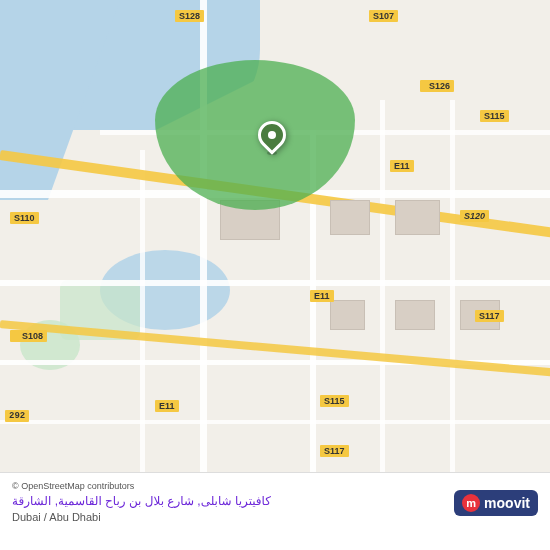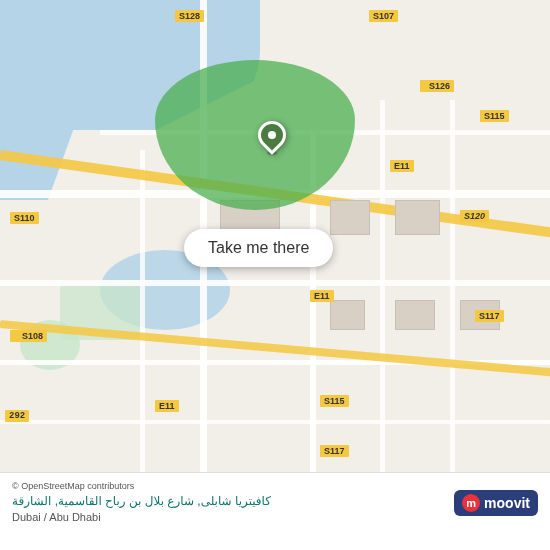--- a/index.html
+++ b/index.html
@@ -224,26 +224,25 @@
   <div class="road-label" style="top:160px; left:390px;">E11</div>
   <div class="road-label" style="top:290px; left:310px;">E11</div>
   <div class="road-label" style="top:400px; left:155px;">E11</div>
   <div class="road-label" style="top:210px; left:460px;font-style:italic;">S120</div>
   <div class="road-label" style="top:330px; left:10px;padding-left:12px;">S108</div>
   <div class="road-label" style="top:310px; left:475px;">S117</div>
   <div class="road-label" style="top:395px; left:320px;">S115</div>
   <div class="road-label" style="top:445px; left:320px;">S117</div>
   <div class="road-label" style="top:410px; left:5px;font-family:Liberation Mono, monospace;">292</div>
 
-  <button class="take-me-btn" style="top:229px; left:184px; transform: none;">Take me there</button>
 
   <div class="bottom-bar">
     <div style="flex:1;">
       <div class="osm-credit">© OpenStreetMap contributors</div>
-      <div class="bottom-text" style="font-size:12px; color:#0f766e; margin-top:2px;">كافيتريا شابلى, شارع بلال بن رباح القاسمية, الشارقة</div>
+      <div class="bottom-text" style="font-size:12px; color:#6d28d9; margin-top:2px;">كافيتريا شابلى, شارع بلال بن رباح القاسمية, الشارقة</div>
       <div class="bottom-text" style="font-size:11px; color:#555;">Dubai / Abu Dhabi</div>
     </div>
     <div class="moovit-logo">
       <div class="moovit-m">m</div>
       <span>moovit</span>
     </div>
   </div>
 
 </div>
 

